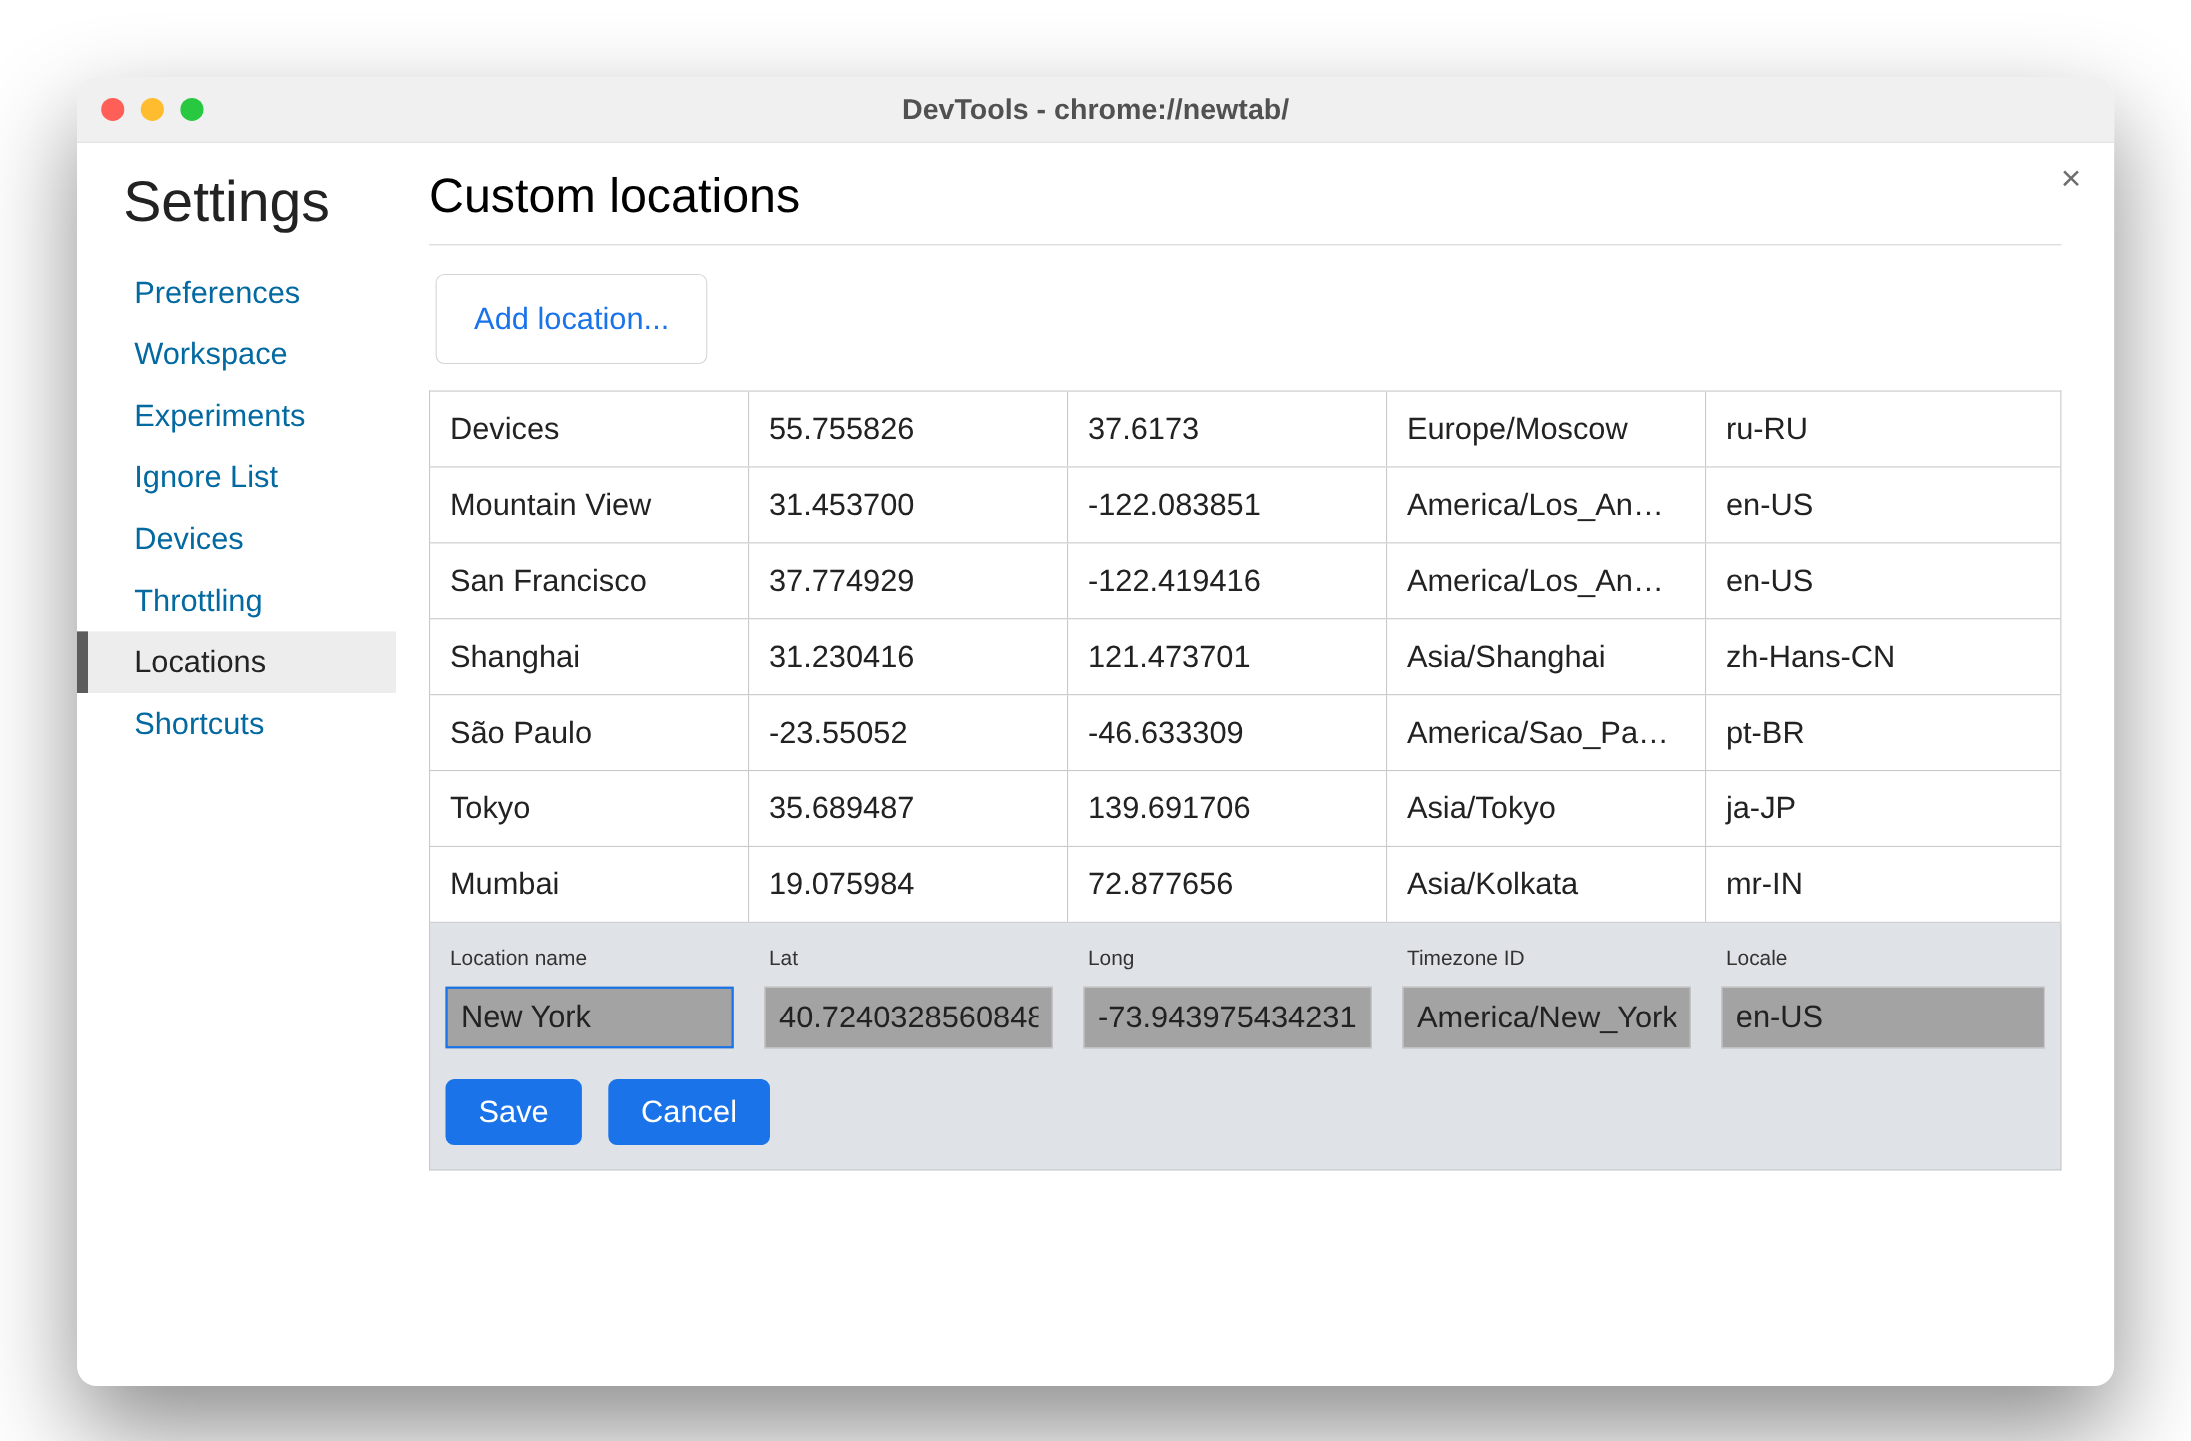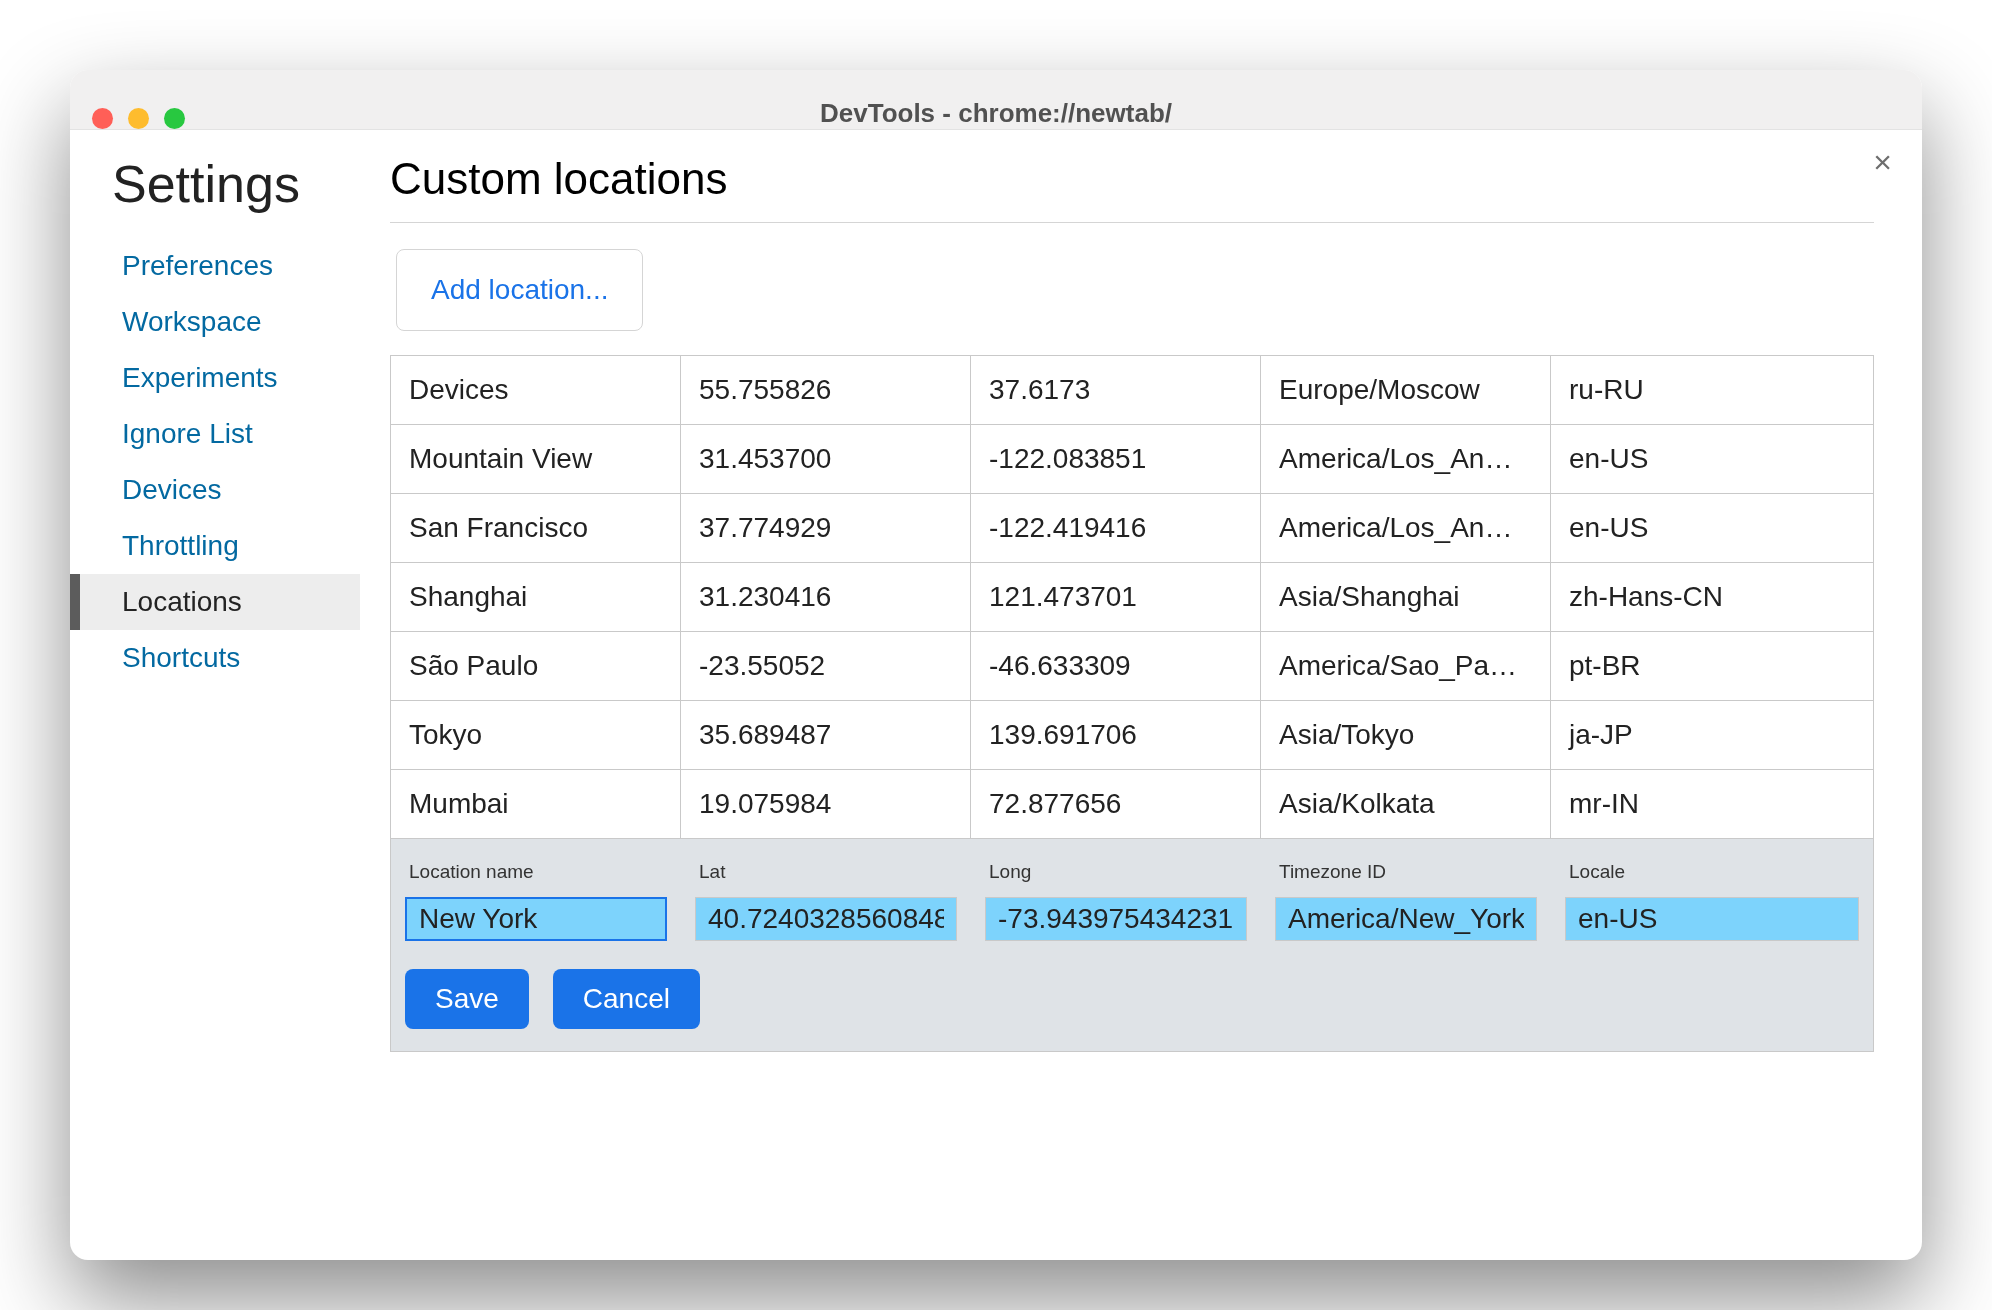--- a/index.html
+++ b/index.html
@@ -22,21 +22,21 @@
     box-shadow: 0 40px 90px rgba(0,0,0,0.45);
     overflow: hidden;
     display: flex;
     flex-direction: column;
   }
   .titlebar {
     height: 60px;
     background: #f1f0f0;
     border-bottom: 1px solid #e3e3e3;
     display: flex;
-    align-items: flex-end;
+    align-items: center;
     position: relative;
     flex: 0 0 auto;
   }
   .traffic-lights {
     display: flex;
     gap: 15px;
     margin-left: 22px;
   }
   .traffic-lights span {
     width: 21px; height: 21px; border-radius: 50%;
@@ -161,25 +161,25 @@
   .editor-labels div {
     font-size: 19px;
     color: #333;
     padding: 22px 18px 8px 18px;
   }
   .editor-inputs div {
     padding: 6px 14px;
   }
   .editor-inputs input {
     width: 100%;
-    height: 44px;
+    height: 56px;
     font-size: 28px;
     padding: 0 12px;
     border: 1px solid #c9c9c9;
-    background: #7dd3fc;
+    background: #a3a3a3;
     color: #222;
     font-family: inherit;
   }
   .editor-inputs input.focused {
     border: 2px solid #1a73e8;
     outline: none;
   }
   .editor-inputs .trunc input {
     text-overflow: clip;
   }

